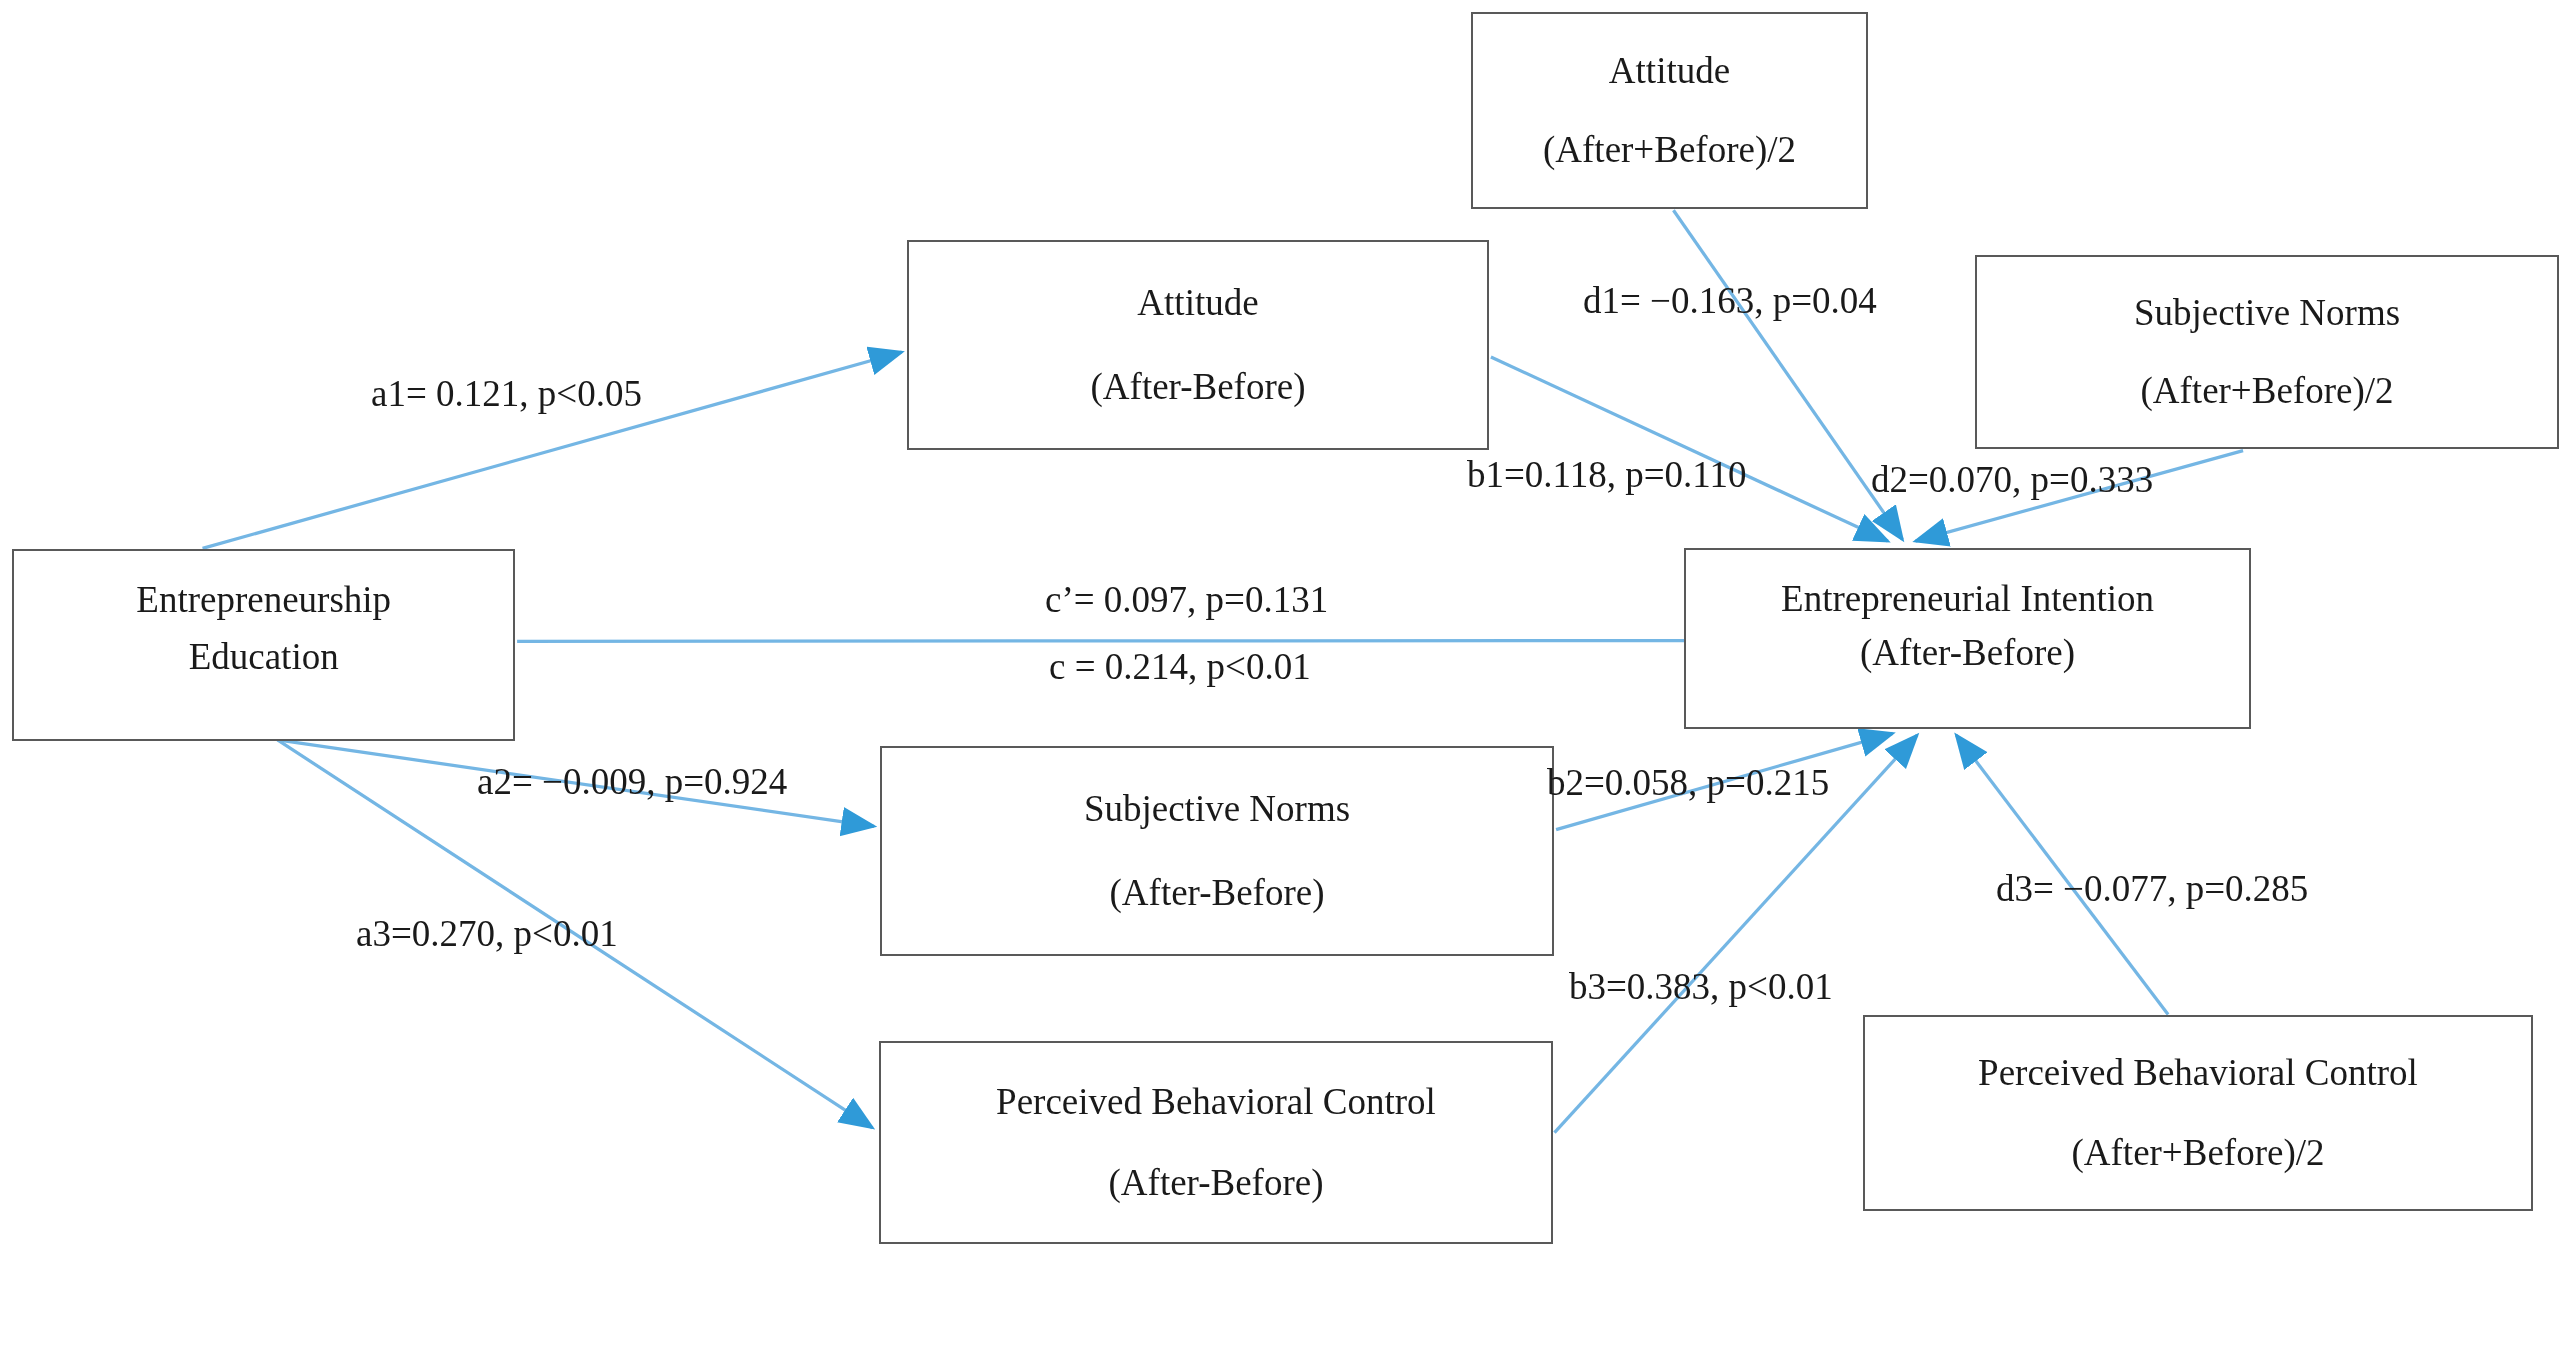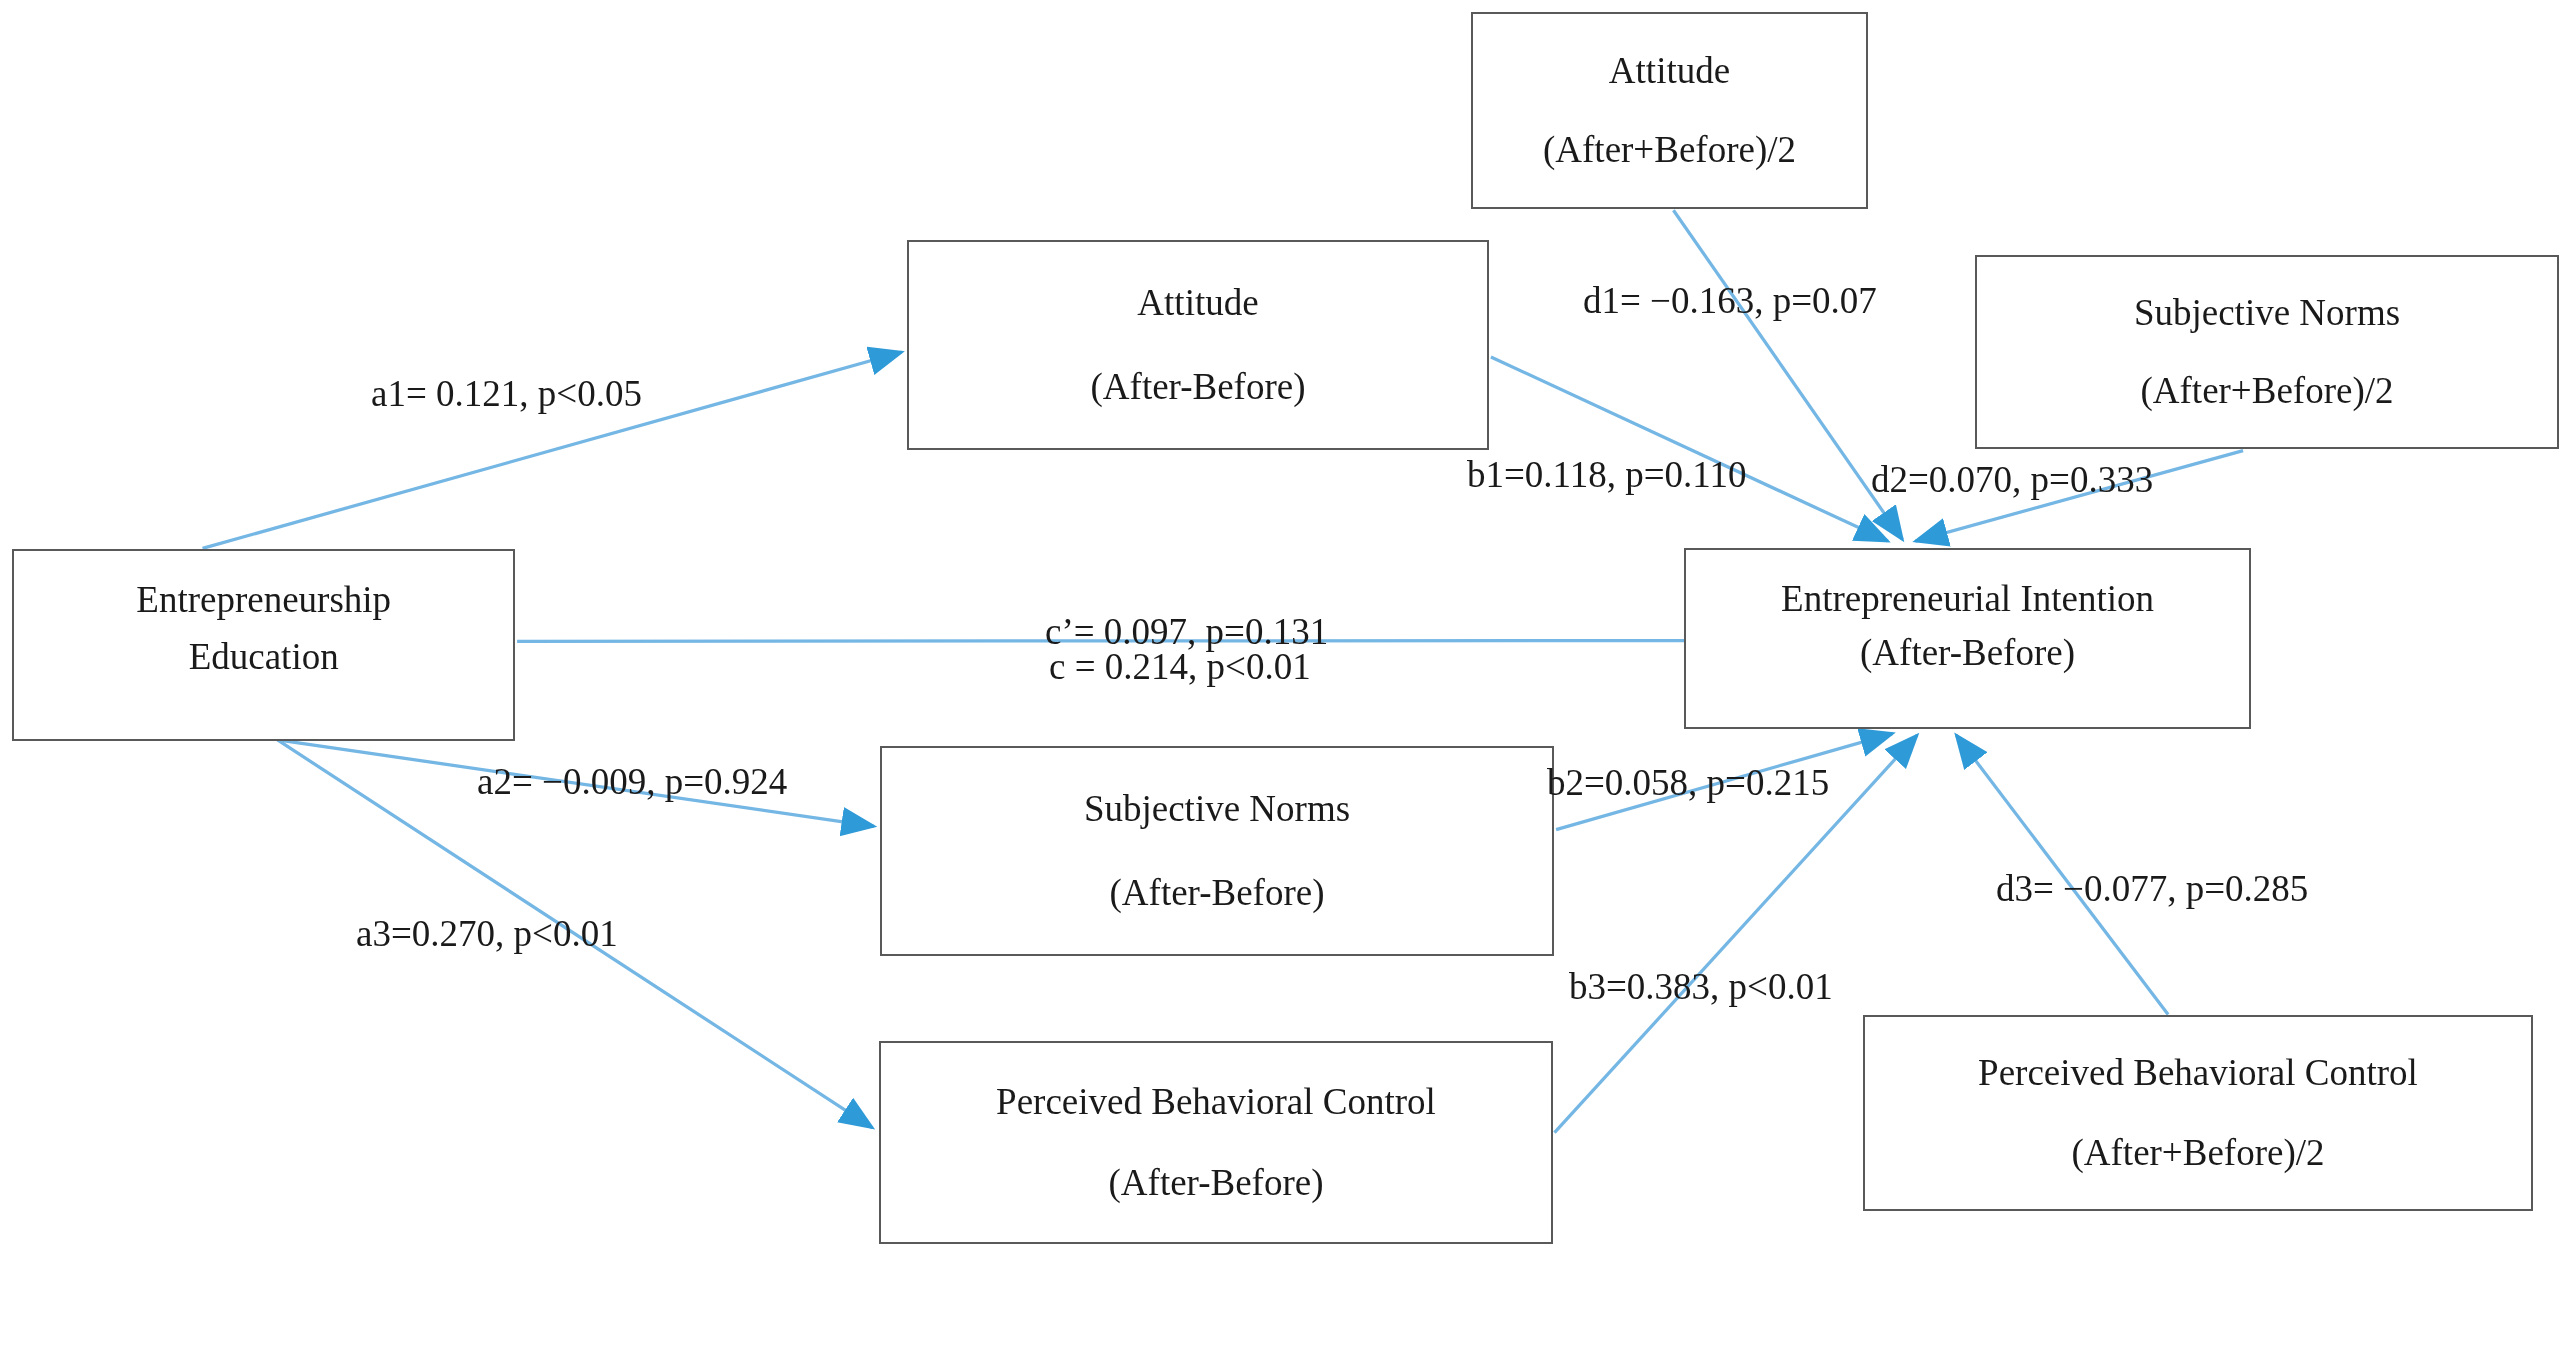--- a/index.html
+++ b/index.html
@@ -86,24 +86,24 @@
     <span>Perceived Behavioral Control</span>
     <span>(After-Before)</span>
   </div>
 
   <div class="node spread" style="left:1863px;top:1015px;width:670px;height:196px;">
     <span>Perceived Behavioral Control</span>
     <span>(After+Before)/2</span>
   </div>
 
   <div class="plabel" style="left:371px;top:373px;">a1= 0.121, p&lt;0.05</div>
-  <div class="plabel" style="left:1583px;top:280px;">d1= −0.163, p=0.07</div>
+  <div class="plabel" style="left:1583px;top:280px;">d1= −0.163, p=0.04</div>
   <div class="plabel" style="left:1467px;top:454px;">b1=0.118, p=0.110</div>
   <div class="plabel" style="left:1871px;top:459px;">d2=0.070, p=0.333</div>
-  <div class="plabel" style="left:1045px;top:579px;margin-top:32px;">c’= 0.097, p=0.131</div>
+  <div class="plabel" style="left:1045px;top:579px;">c’= 0.097, p=0.131</div>
   <div class="plabel" style="left:1049px;top:646px;">c = 0.214, p&lt;0.01</div>
   <div class="plabel" style="left:477px;top:761px;">a2= −0.009, p=0.924</div>
   <div class="plabel" style="left:1547px;top:762px;">b2=0.058, p=0.215</div>
   <div class="plabel" style="left:356px;top:913px;">a3=0.270, p&lt;0.01</div>
   <div class="plabel" style="left:1569px;top:966px;">b3=0.383, p&lt;0.01</div>
   <div class="plabel" style="left:1996px;top:868px;">d3= −0.077, p=0.285</div>
 
 
 </div>
 

